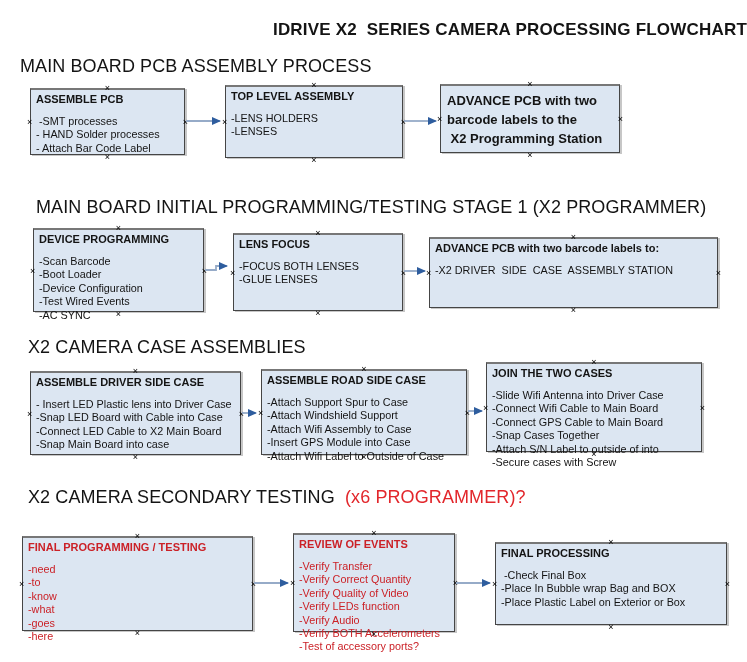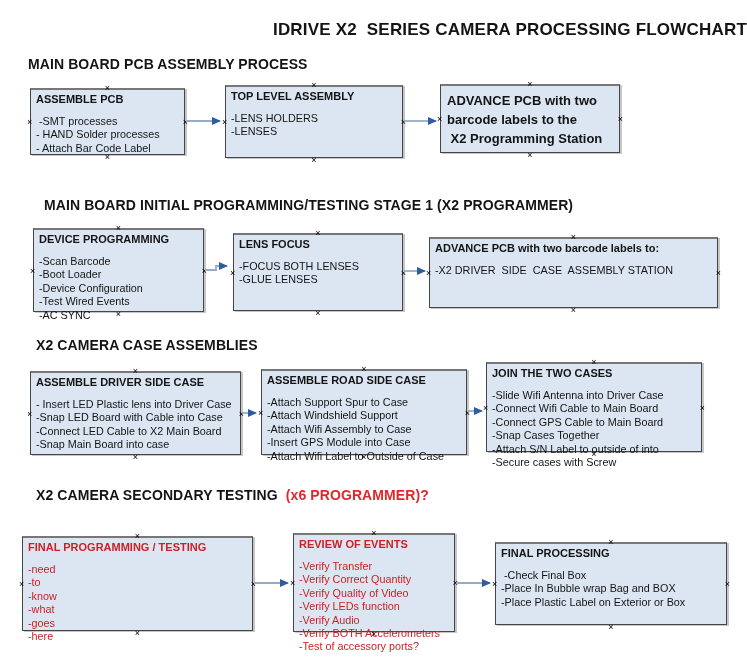--- a/index.html
+++ b/index.html
@@ -6,21 +6,21 @@
   .canvas{
     position:relative;width:747px;height:662px;background:#ffffff;
     font-family:"Liberation Sans","DejaVu Sans",sans-serif;color:var(--text,#141414);
     overflow:hidden;
   }
   .page-title{
     position:absolute;top:20px;left:0;width:747px;text-align:right;
     font-size:17px;font-weight:bold;white-space:pre;letter-spacing:.2px;
   }
   .heading{
-    position:absolute;font-size:14px;font-weight:bold;white-space:pre;letter-spacing:.1px;margin-left:8px;
+    position:absolute;font-size:18px;font-weight:normal;white-space:pre;letter-spacing:.1px;
   }
   .heading .red-part{color:var(--red_heading,#e2262b);}
   .box{
     position:absolute;background:var(--box_fill,#dce6f2);
     border:1px solid var(--box_border,#454545);border-top:2px solid #777;
     box-shadow:2px 1px 0 rgba(130,130,130,.45);
     box-sizing:border-box;
   }
   .bt{font-size:11px;font-weight:bold;padding:3px 4px 1px 5px;white-space:pre;}
   .bt-line{font-size:13px;font-weight:bold;padding:0 4px 0 6px;line-height:19px;white-space:pre;}

